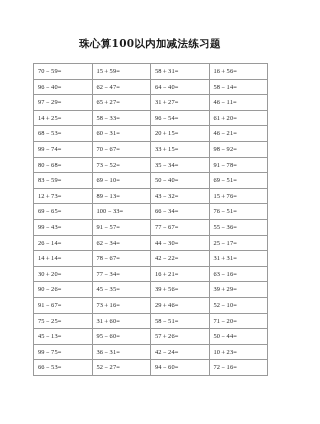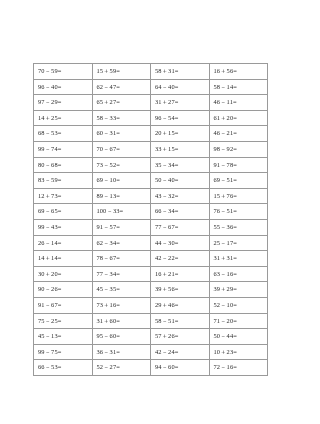--- a/index.html
+++ b/index.html
@@ -53,20 +53,21 @@
     overflow: hidden;
     font-family: "Liberation Serif", "DejaVu Serif", serif;
     letter-spacing: 0.1px;
   }
 </style>
 </head>
 <body>
 
 <div class="page">
 
+  <h1 class="worksheet-title">珠心算100以内加减法练习题</h1>
 
   <div class="table-wrap">
     <table class="problems">
       <tbody>
           <tr>
             <td>70－59=</td>
             <td>15＋59=</td>
             <td>58＋31=</td>
             <td>16＋56=</td>
           </tr>

